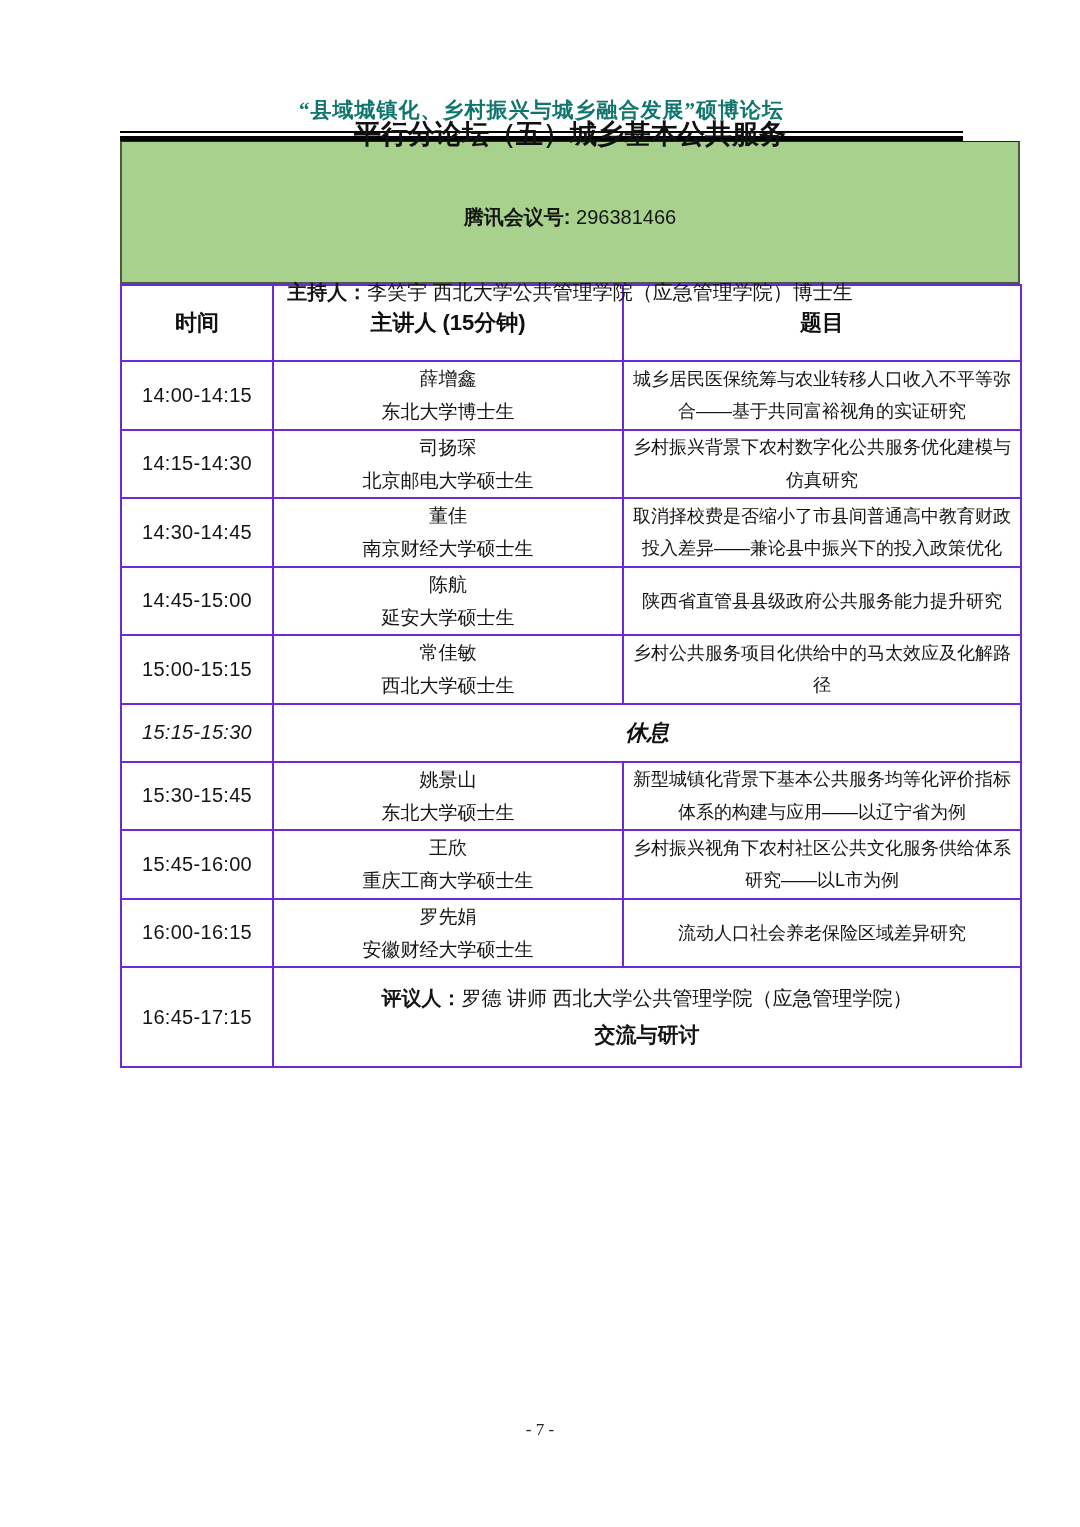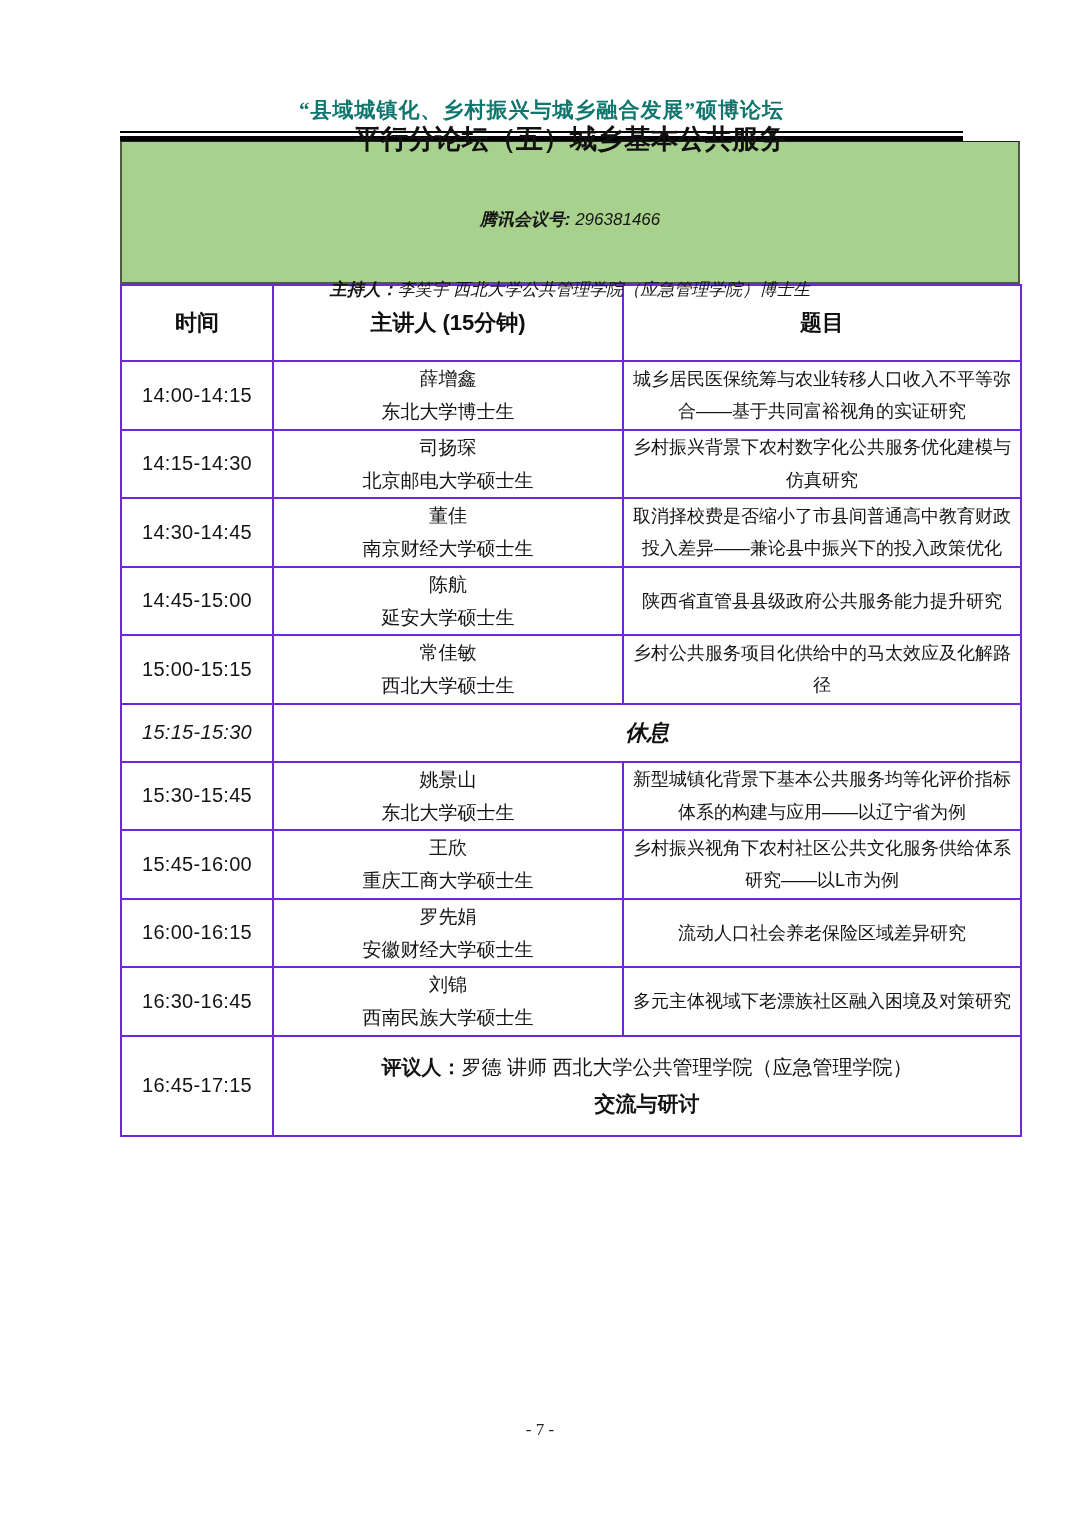--- a/index.html
+++ b/index.html
@@ -43,24 +43,23 @@
     justify-content:center;
     text-align:center;
   }
   .forum-title{
     font-size:27px;
     font-weight:bold;
     color:#101010;
     margin-bottom:6px;
   }
   .forum-line{
-    font-size:17px;
+    font-size:20px;
     color:#151515;
     line-height:1.55;
-    font-style:italic;
   }
   .lbl{font-weight:bold;}
   table.schedule{
     width:900px;
     border-collapse:collapse;
     table-layout:fixed;
   }
   table.schedule td, table.schedule th{
     border:2px solid #6d28d9;
     text-align:center;
@@ -200,28 +199,20 @@
     <tr class="r">
       <td class="c-time">16:00-16:15</td>
       <td class="c-speaker">
         <div>罗先娟</div>
         <div>安徽财经大学硕士生</div>
       </td>
       <td class="c-title">流动人口社会养老保险区域差异研究</td>
     </tr>
 
 
-    <tr class="r">
-      <td class="c-time">16:30-16:45</td>
-      <td class="c-speaker">
-        <div>刘锦</div>
-        <div>西南民族大学硕士生</div>
-      </td>
-      <td class="c-title">多元主体视域下老漂族社区融入困境及对策研究</td>
-    </tr>
 
     <tr class="r-final">
       <td class="c-time">16:45-17:15</td>
       <td class="c-final" colspan="2">
         <div>
           <span class="lbl">评议人：</span><span>罗德 讲师 西北大学公共管理学院（应急管理学院）</span>
         </div>
         <div class="final-activity">交流与研讨</div>
       </td>
     </tr>

